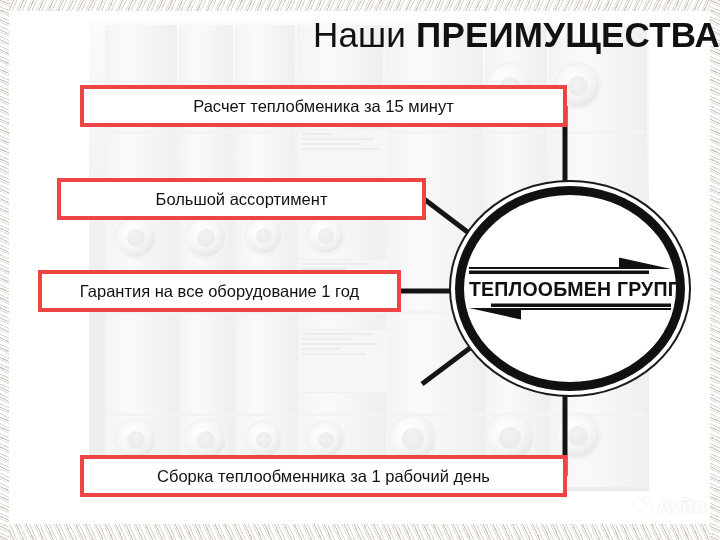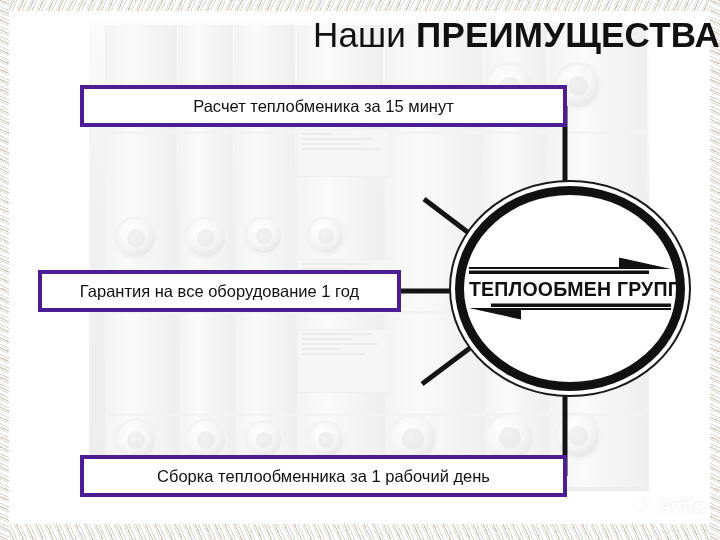--- a/index.html
+++ b/index.html
@@ -120,21 +120,21 @@
   #page-title .light { font-weight: 400; }
   #page-title .heavy { font-weight: 700; }
 
   
   #connectors { position:absolute; left:0; top:0; width:720px; height:540px; z-index:3; }
 
   
   .feature-box {
     position: absolute;
     background: #ffffff;
-    border: 4px solid #4c1d95;
+    border: 4px solid #ef4444;
     box-sizing: border-box;
     display: flex;
     align-items: center;
     justify-content: center;
     font-size: 16.5px;
     color: #111111;
     z-index: 6;
     white-space: nowrap;
   }
   #box-1 { left: 80px;  top: 85px;  width: 487px; height: 42px; }
@@ -272,20 +272,23 @@
     <path d="M 565 476 L 565 348" stroke="#141414" stroke-width="5" fill="none"></path>
   </svg>
 
   <div id="page-title">
     <span class="light">Наши </span><span class="heavy">ПРЕИМУЩЕСТВА</span>
   </div>
 
   <div class="feature-box" id="box-1">
     <span>Расчет теплобменика за 15 минут</span>
   </div>
+  <div class="feature-box" id="box-2">
+    <span>Большой ассортимент</span>
+  </div>
   <div class="feature-box" id="box-3">
     <span>Гарантия на все оборудование 1 год</span>
   </div>
   <div class="feature-box" id="box-5">
     <span>Сборка теплообменника за 1 рабочий день</span>
   </div>
 
   <div id="logo-circle">
     <div id="logo-mark">
       <svg width="202" height="20" viewBox="0 0 202 20" style="display:block;">

